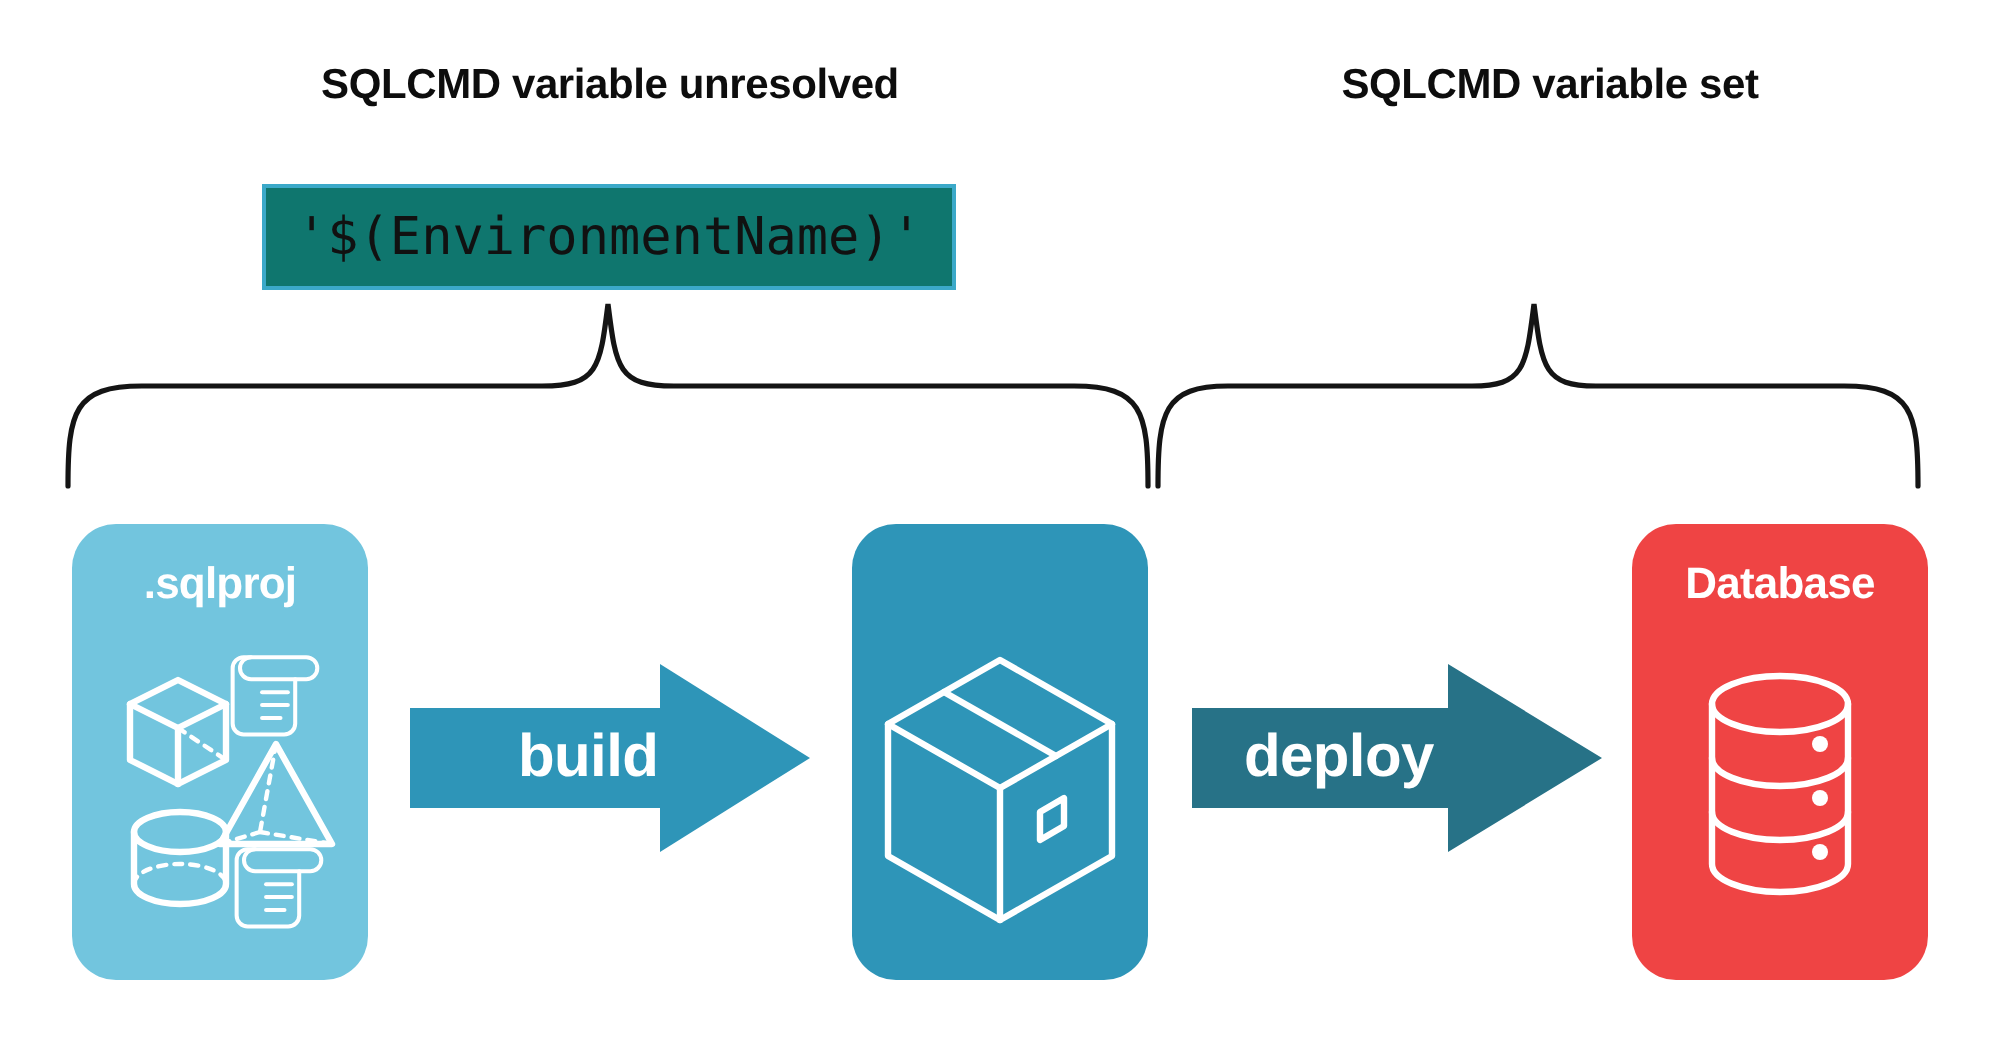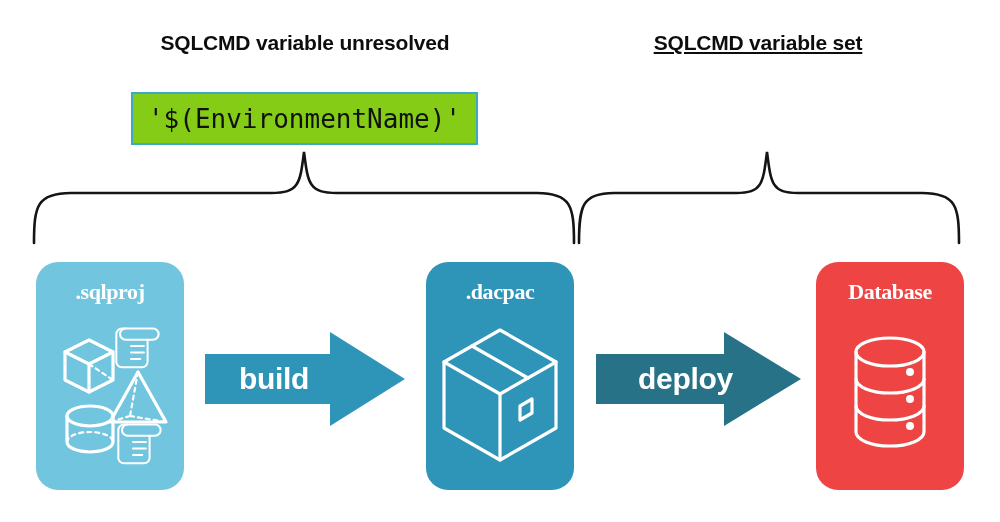--- a/index.html
+++ b/index.html
@@ -30,28 +30,28 @@
     text-align: center;
     font-family: "Liberation Sans", sans-serif;
     font-weight: bold;
     font-size: 21px;
     line-height: 26px;
     letter-spacing: -0.2px;
     color: #0d0d0d;
     white-space: nowrap;
   }
   #heading-left  { left: 0px;   top: 30px; width: 610px; }
-  #heading-right { left: 563px; top: 30px; width: 390px; text-decoration: underline; }
+  #heading-right { left: 580px; top: 30px; width: 390px; }
 
   
   .code-box {
     position: absolute;
     box-sizing: border-box;
     border: 2px solid #3BA9C9;
-    background: #84cc16;
+    background: #0f766e;
     display: flex;
     align-items: center;
     justify-content: center;
     font-family: "DejaVu Sans Mono", "Liberation Mono", monospace;
     font-size: 26px;
     line-height: 30px;
     color: #111111;
     white-space: nowrap;
   }
   #code-box-left  { left: 131px; top: 92px; width: 347px; height: 53px; }
@@ -85,21 +85,21 @@
   #card-sqlproj  { left: 36px;  background: #72C5DE; }
   #card-dacpac   { left: 426px; background: #2E95B8; }
   #card-database { left: 816px; background: #ef4444; }
 
   .card-title {
     position: absolute;
     top: 17px;
     left: 0;
     width: 100%;
     text-align: center;
-    font-family: Liberation Serif, serif;
+    font-family: Liberation Sans, sans-serif;
     font-weight: bold;
     font-size: 22px;
     line-height: 26px;
     letter-spacing: -0.4px;
     color: #ffffff;
     white-space: nowrap;
   }
   .card-art {
     position: absolute;
     left: 0;
@@ -149,22 +149,22 @@
     display: flex;
     align-items: center;
     font-family: "Liberation Sans", sans-serif;
     font-weight: bold;
     font-size: 30px;
     letter-spacing: -0.3px;
     color: #ffffff;
     white-space: nowrap;
     pointer-events: none;
   }
-  #arrow-build .arrow-label  { padding-left: 34px; }
-  #arrow-deploy .arrow-label { padding-left: 42px; }
+  #arrow-build .arrow-label  { padding-left: 54px; }
+  #arrow-deploy .arrow-label { padding-left: 26px; }
 </style>
 </head>
 <body>
 
 <div id="diagram-root">
 
   <div class="section-heading" id="heading-left">SQLCMD variable unresolved</div>
 
   <div class="section-heading" id="heading-right">SQLCMD variable set</div>
 
@@ -236,21 +236,20 @@
   </div>
 
   <div class="action-arrow" id="arrow-build">
     <svg viewBox="0 0 200 98" width="200" height="98">
       <polygon fill="#2E95B8" points="0,24 125,24 125,2 200,49 125,96 125,74 0,74"></polygon>
     </svg>
     <div class="arrow-label">build</div>
   </div>
 
   <div class="stage-card" id="card-dacpac">
-    <div class="card-title">.dacpac</div>
 
     <svg class="card-art" viewBox="0 0 148 170">
       <g transform="translate(16,14)">
 
         <polygon class="art-stroke" points="58,2 114,34 114,100 58,132 2,100 2,34"></polygon>
 
         <polyline class="art-stroke" points="2,34 58,66 114,34"></polyline>
         <line class="art-stroke" x1="58" y1="66" x2="58" y2="132"></line>
 
         <polyline class="art-stroke" points="30,18 86,50"></polyline>

